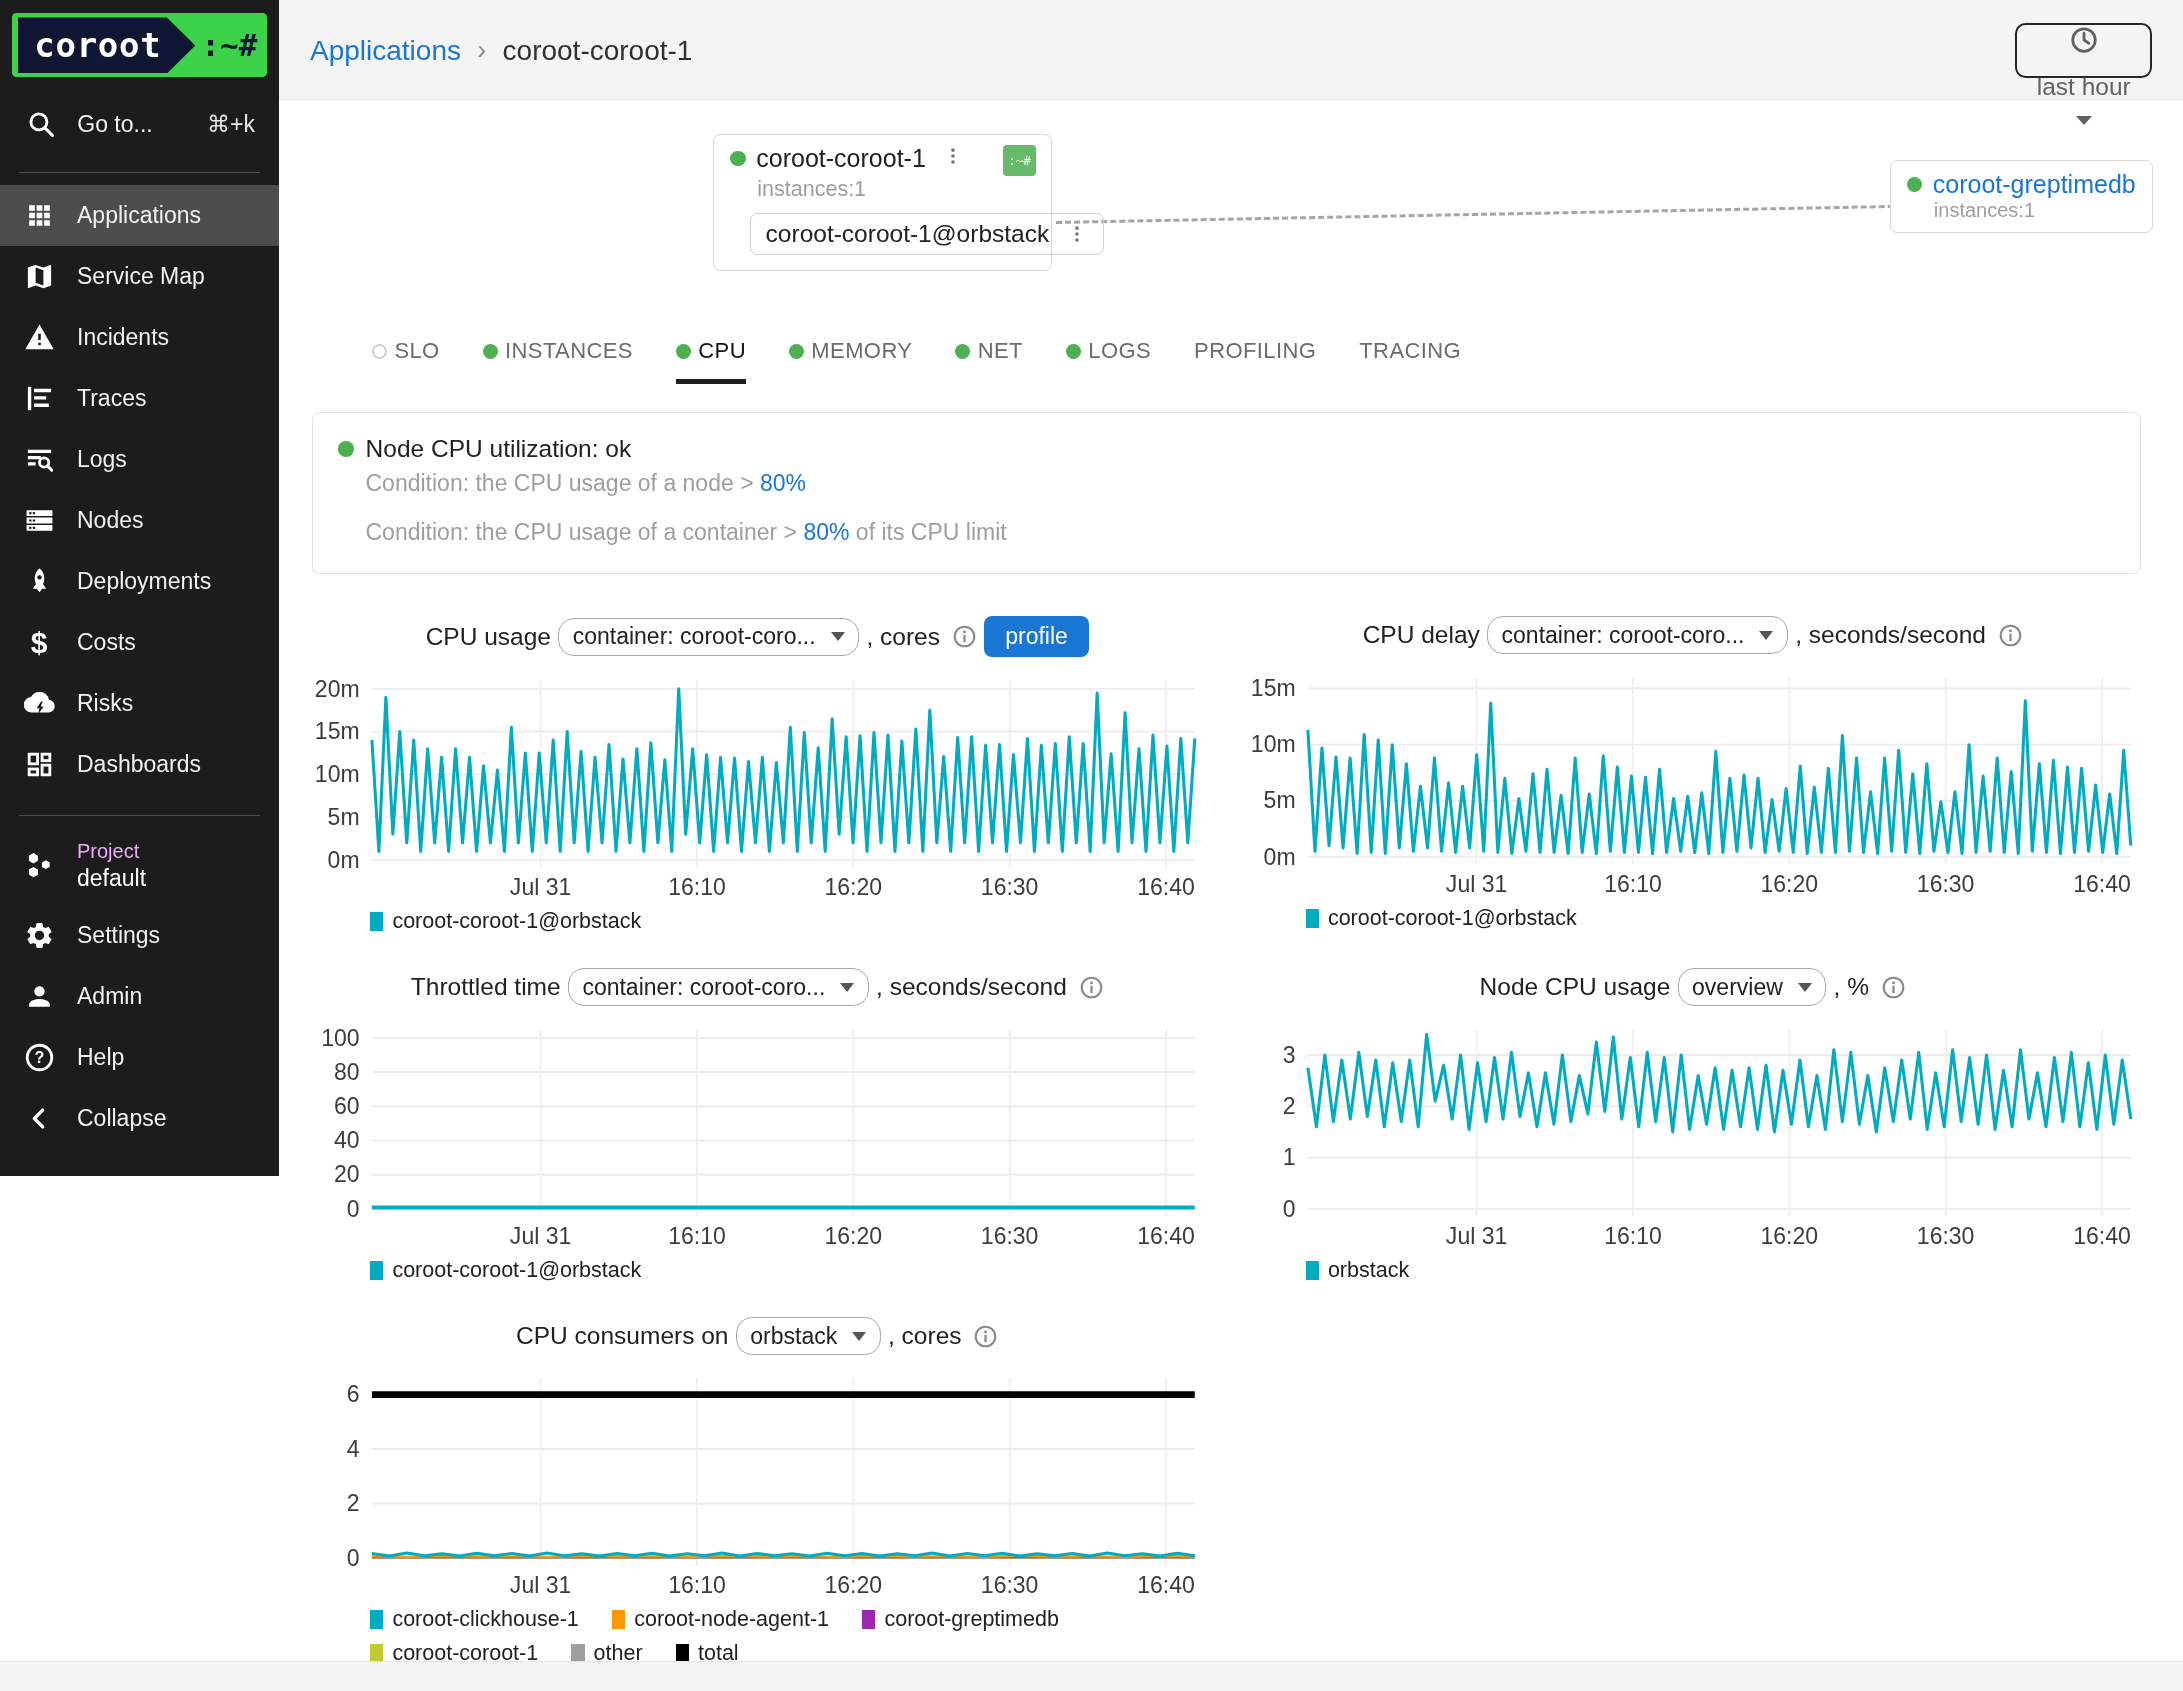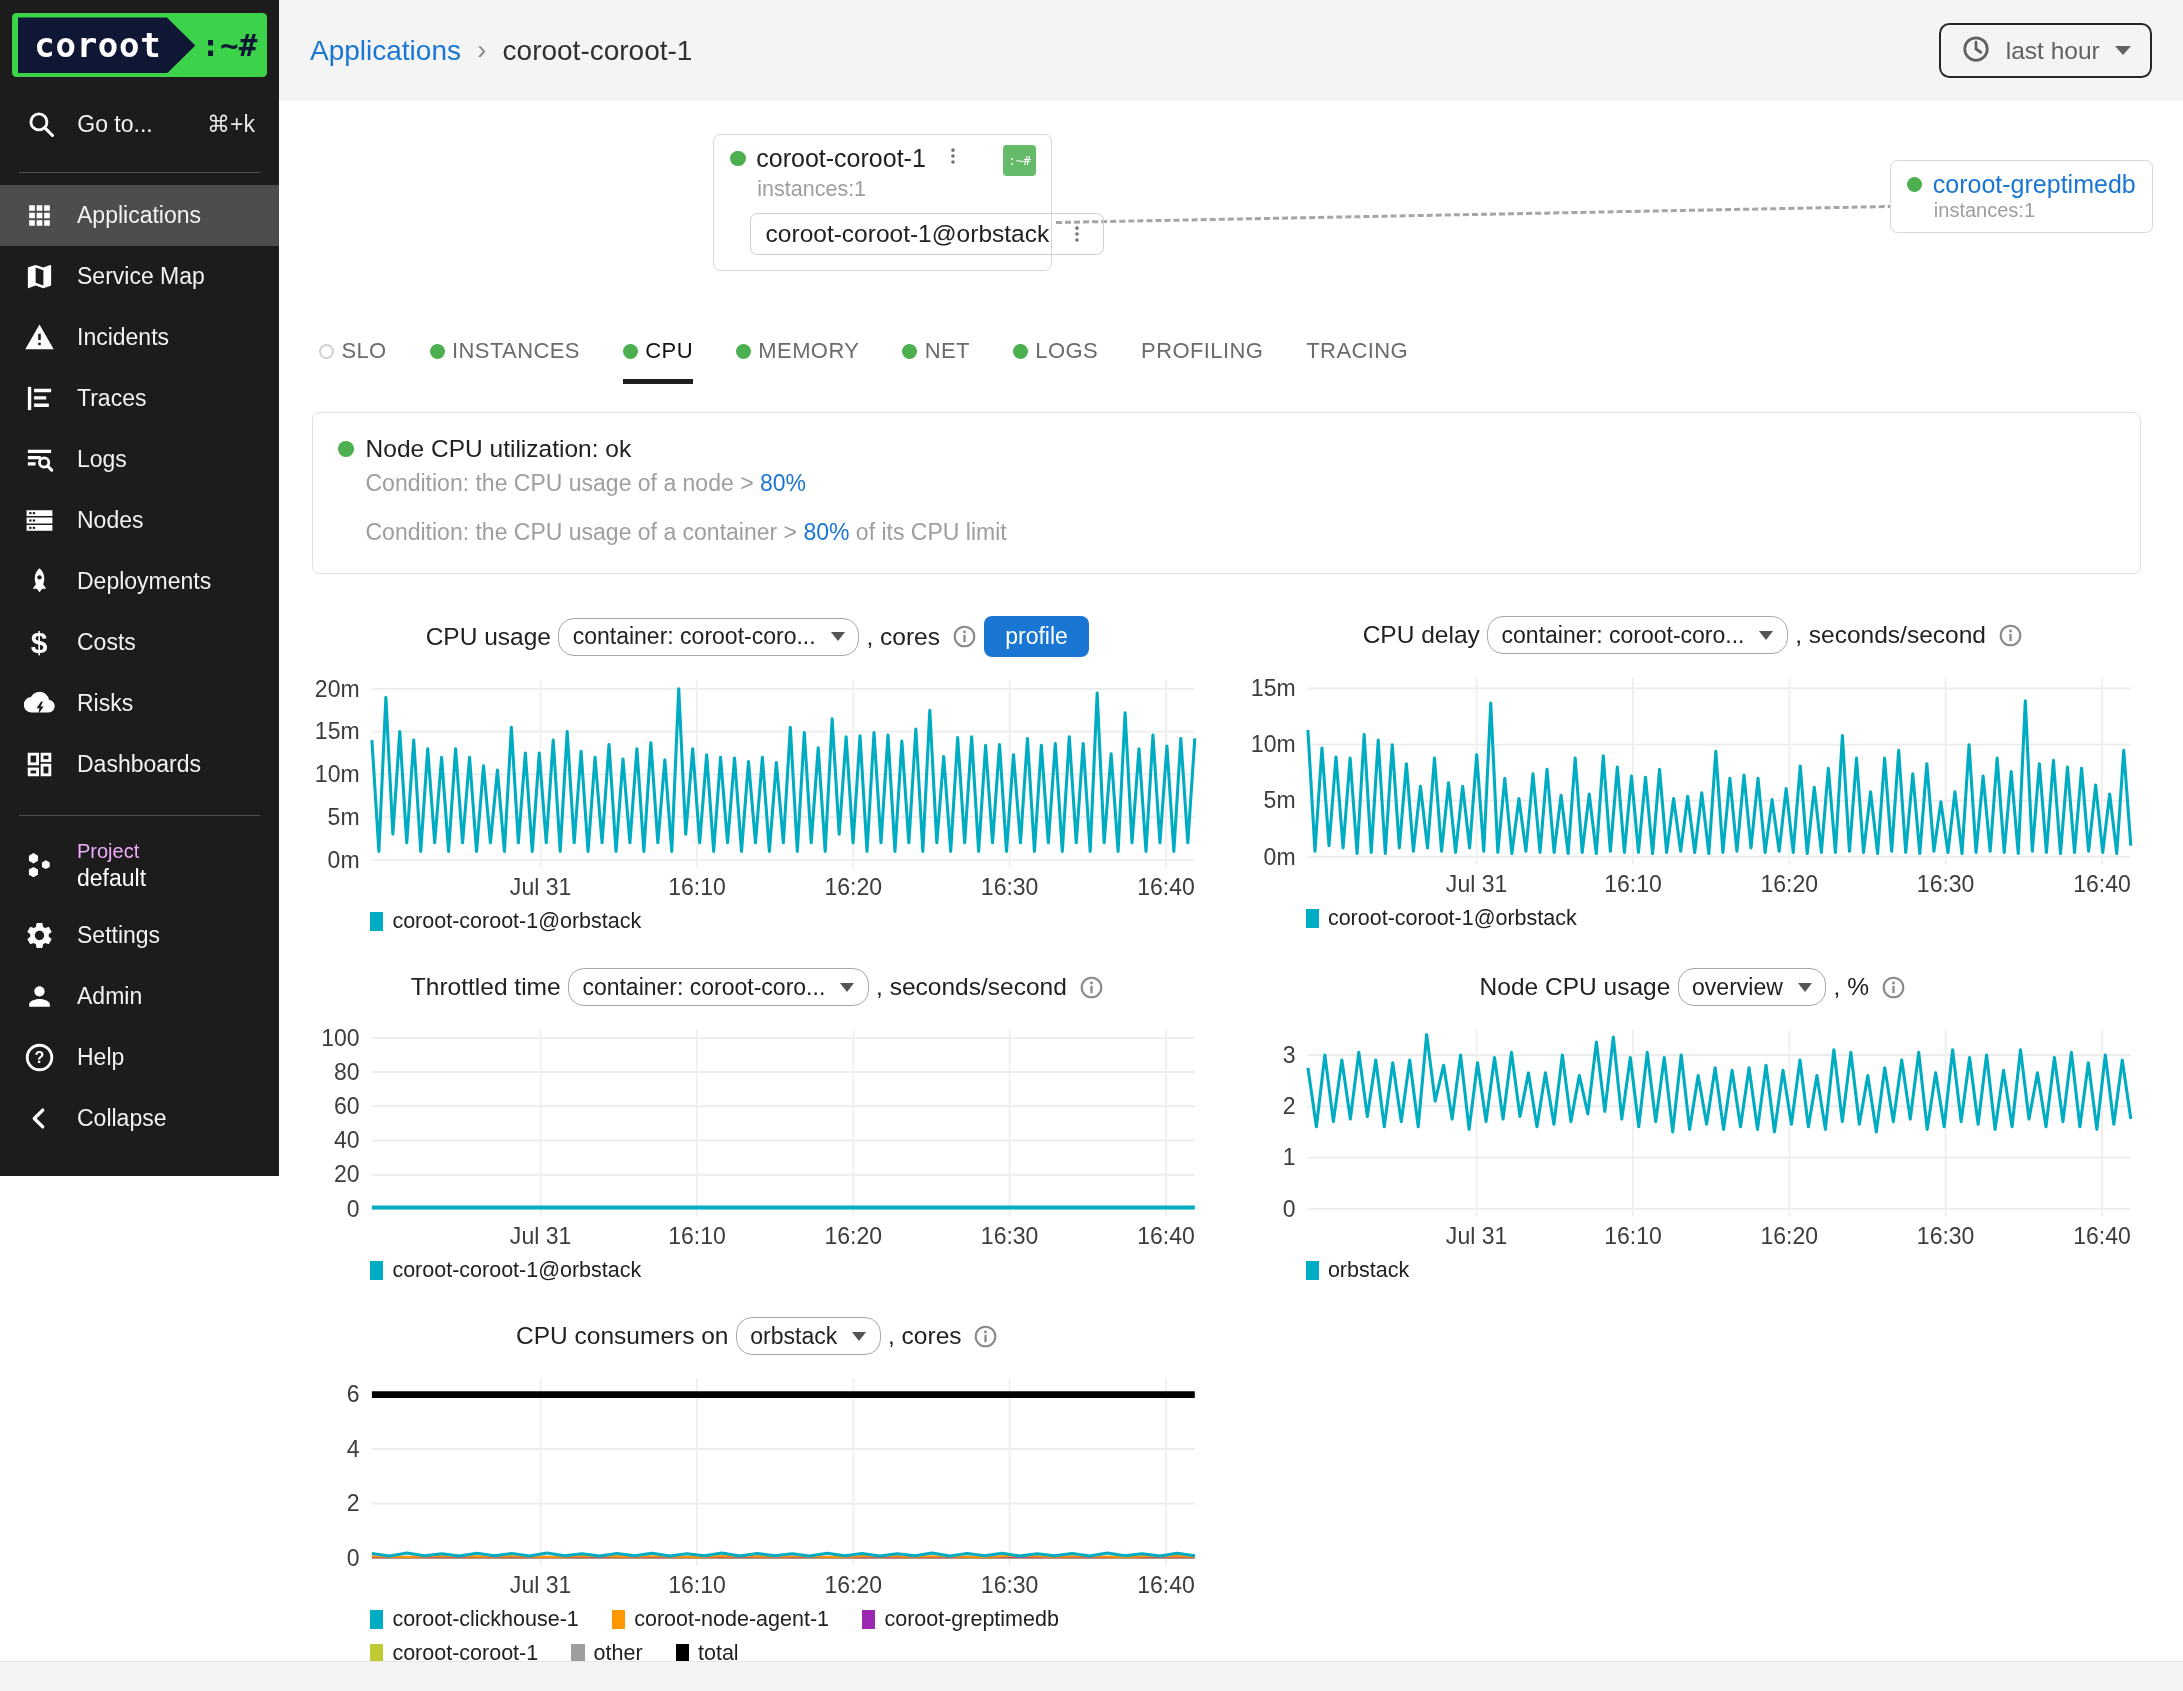--- a/index.html
+++ b/index.html
@@ -27,21 +27,21 @@
   .proj-name { font-size:23px; color:#fff; }
   .dollar { font-size:30px; font-weight:bold; color:#fff; }
 
   
   .main { margin-left:279px; position:relative; }
   .topbar { height:101px; background:#f4f4f4; display:flex; align-items:center; padding:0 31px; }
   .breadcrumb { display:flex; align-items:center; gap:16.3px; font-size:28px; }
   .crumb-link { color:#1976d2; cursor:pointer; }
   .crumb-sep { color:#8a8a8a; font-size:27px; }
   .crumb-current { color:#303030; }
-  .time-pill { margin-left:auto; display:flex; align-items:center; gap:15px; border:2.2px solid #262626; border-radius:10.4px; height:55px; padding:0 19.3px; cursor:pointer; background:#f4f4f4; }
+  .time-pill { margin-left:auto; display:flex; align-items:center; gap:15px; border:2.2px solid #262626; border-radius:10.4px; height:55px; padding:0 19.3px; cursor:pointer; background:#f4f4f4;flex-direction:column; }
   .time-pill .lbl { font-size:24.5px; color:#616161; }
   .caret-down { width:0; height:0; border-left:8.2px solid transparent; border-right:8.2px solid transparent; border-top:9.7px solid #616161; }
 
   
   .map-row { position:relative; height:184px; margin-top:28px; }
   .app-card { position:absolute; left:434px; top:4.5px; width:339px; border:1.5px solid #d6d6d6; border-radius:7.4px; background:#fff; padding:10.4px 15px 15px 16.3px; }
   .app-card-head { display:flex; align-items:flex-start; gap:10.4px; }
   .dot { width:15.6px; height:15.6px; border-radius:50%; background:#4caf50; flex:0 0 15.6px; }
   .app-name { font-size:25px; color:#212121; line-height:1.1; }
   .kebab { display:inline-flex; margin-left:6px; cursor:pointer; }
@@ -50,21 +50,21 @@
   .instances { color:#9e9e9e; font-size:21.5px; margin:1.5px 0 10.4px 27px; }
   .instance-pill { margin-left:19.3px; border:1.5px solid #cfcfcf; border-radius:7.4px; padding:6px 15px; display:flex; align-items:center; gap:10.4px; width:max-content; cursor:pointer; }
   .instance-pill .nm { font-size:24.5px; color:#212121; }
   .up-card { position:absolute; right:30px; top:31px; border:1.5px solid #d6d6d6; border-radius:7.4px; background:#fff; padding:9px 16.3px 10.4px 16.3px; }
   .up-head { display:flex; align-items:center; gap:10.4px; }
   .up-name { font-size:25px; color:#1976d2; cursor:pointer; }
   .up-instances { color:#9e9e9e; font-size:20px; margin-left:27px; }
   .dash-line { position:absolute; left:777px; top:92px; width:847px; border-top:3px dashed #a5a5a5; transform:rotate(-1.1deg); transform-origin:left center; }
 
   
-  .tabs { display:flex; gap:43px; padding-left:40px; margin-top:25px; align-items:flex-end; }
+  .tabs { display:flex; gap:43px; padding-left:93px; margin-top:25px; align-items:flex-end; }
   .tab { display:flex; align-items:center; gap:7.4px; font-size:22px; font-weight:500; letter-spacing:0.4px; color:#6b6b6b; padding-bottom:15px; cursor:pointer; border-bottom:5.2px solid transparent; }
   .tab.active { color:#111; border-bottom-color:#1f1f1f; }
   .tab-dot { width:15px; height:15px; border-radius:50%; }
   .tab-dot.green { background:#4caf50; }
   .tab-dot.hollow { background:#fff; border:2.2px solid #d0d0d0; }
 
   
   .checks-card { margin:28px 42px 0 33px; border:1.5px solid #e0e0e0; border-radius:7.4px; padding:22px 25px 27px 25px; background:#fff; }
   .check + .check { margin-top:22px; }
   .check-title-row { display:flex; align-items:center; gap:12px; }

